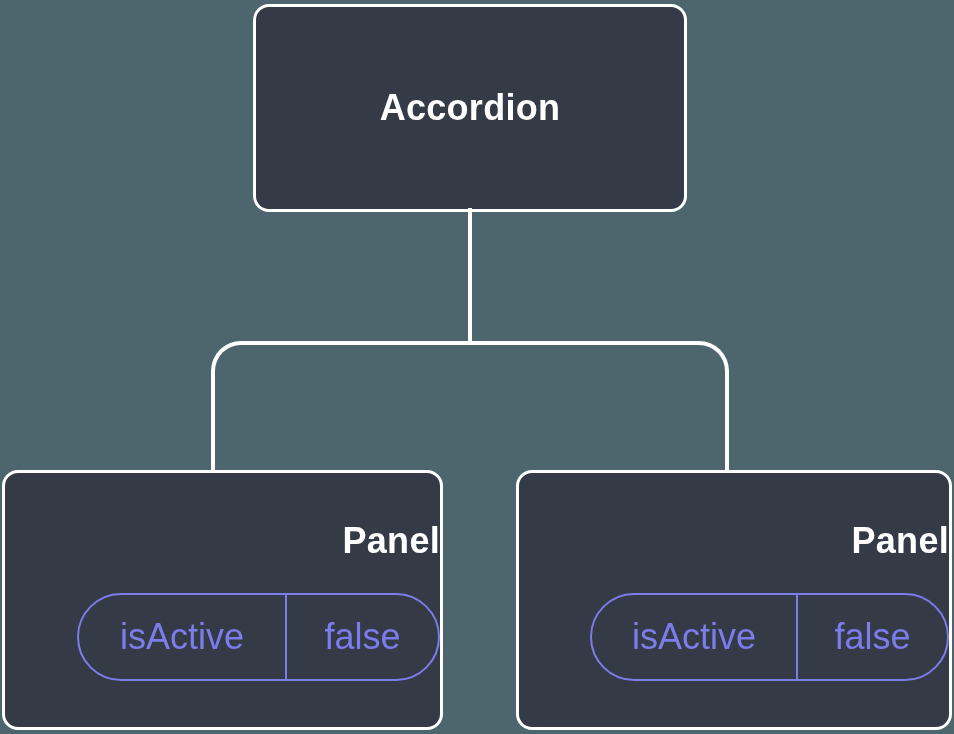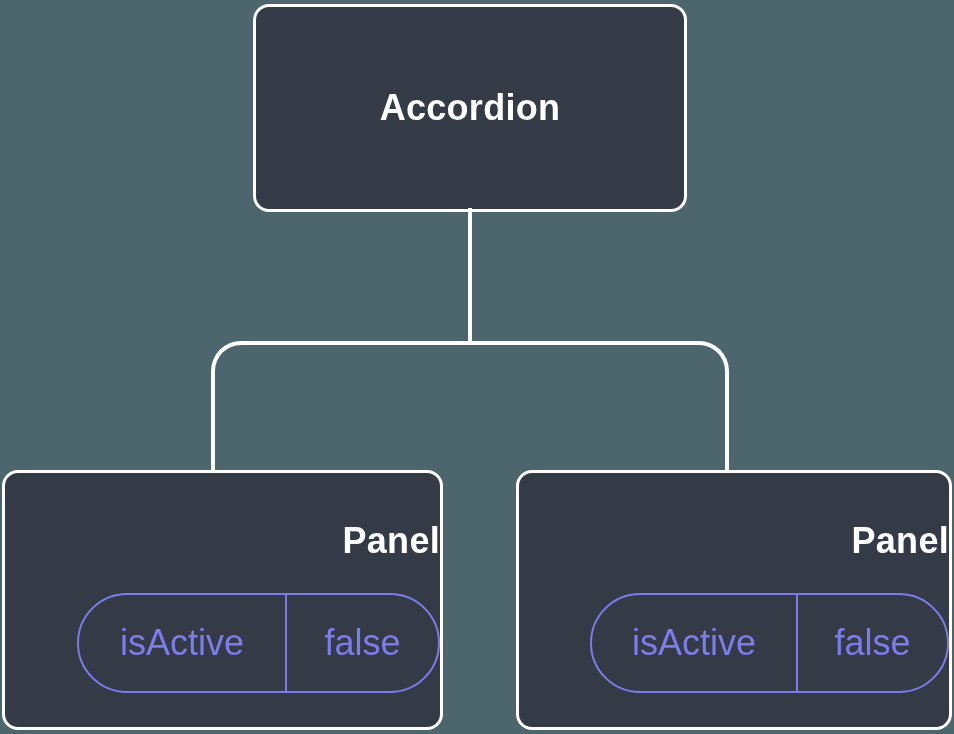--- a/index.html
+++ b/index.html
@@ -60,21 +60,21 @@
   }
   .node-panel.panel-left  { left: 2px;   width: 441px; }
   .node-panel.panel-right { left: 516px; width: 436px; }
   .panel-title {
     color: var(--title-text);
     font-size: 36px; font-weight: 600; letter-spacing: 0.3px;
     line-height: 44px;
   }
   .state-pill {
     margin-top: 30px;
-    width: 83.5%; height: 100px;
+    width: 83.5%; height: 88px;
     border: 2.5px solid var(--accent);
     border-radius: 50px;
     display: flex; align-items: stretch;
     overflow: hidden;
   }
   .state-cell {
     display: flex; align-items: center; justify-content: center;
     color: var(--accent);
     font-size: 36px; font-weight: 400;
   }

